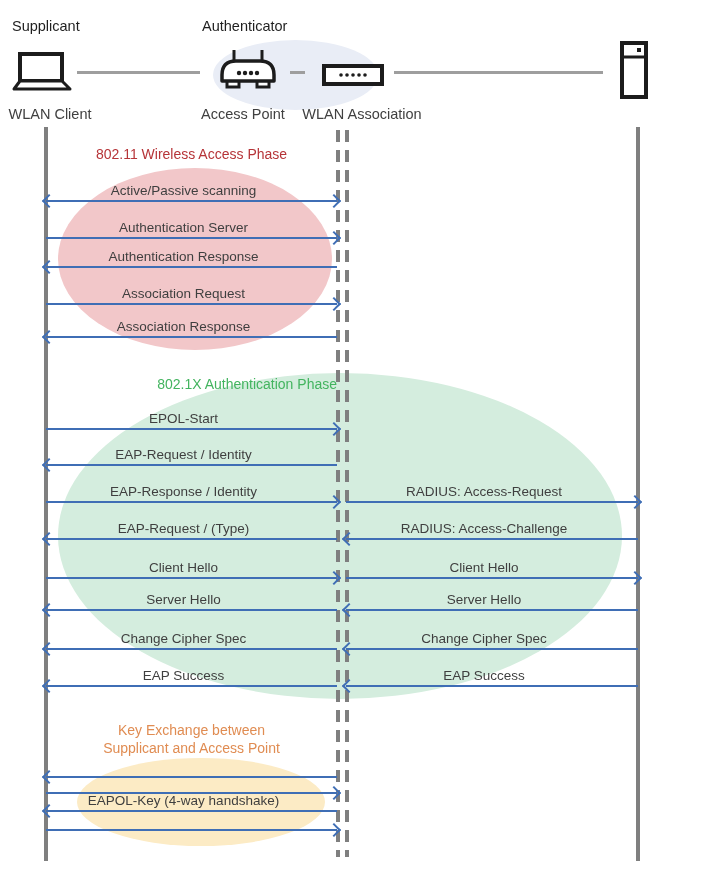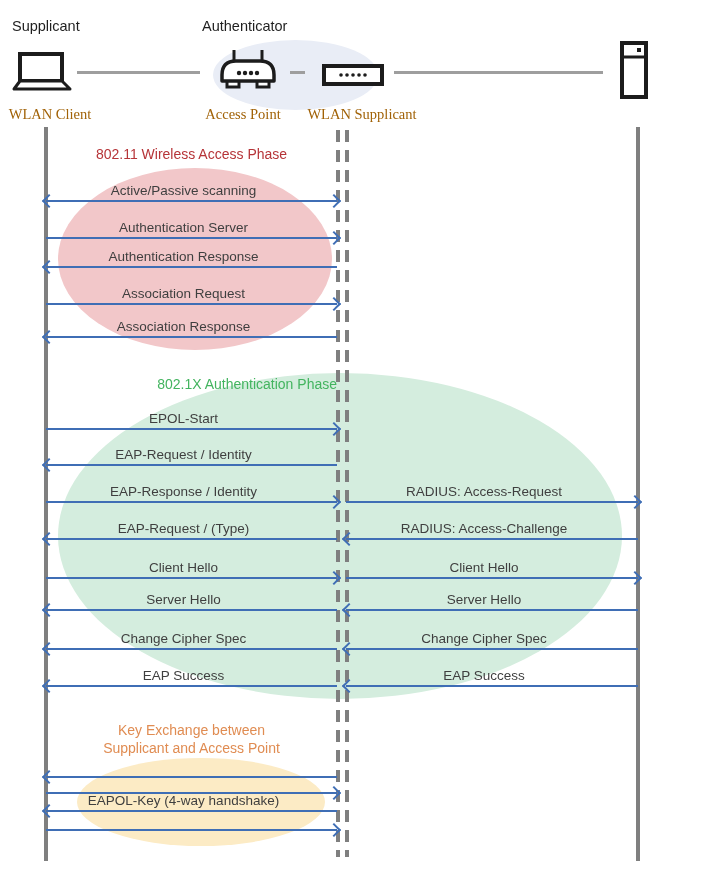--- a/index.html
+++ b/index.html
@@ -1,20 +1,20 @@
 <!DOCTYPE html>
 <html style="--arrow: #3f6eb5; --lifeline: #7f7f7f; --connector: #9e9e9e; --icon: #1c1c1c; --text: #3f3f3f; --authenticator_ellipse: #e9edf6;"><head>
 <meta charset="utf-8">
 <style>
   html,body{margin:0;padding:0;background:#fff;}
   .canvas{position:relative;width:713px;height:875px;background:#fff;overflow:hidden;
           font-family:"Liberation Sans",sans-serif;color:#262626;}
   
   .role{position:absolute;top:18px;font-size:14.5px;color:#1f1f1f;white-space:nowrap;}
-  .node-label{position:absolute;top:106px;font-size:14.5px;color:#a16207;text-align:center;white-space:nowrap;font-family:Liberation Serif, serif;}
+  .node-label{position:absolute;top:106px;font-size:14.5px;color:#404040;text-align:center;white-space:nowrap;}
   
   .conn{position:absolute;top:71px;height:3px;background:var(--connector,#9e9e9e);z-index:1;}
   
   .auth-ellipse{position:absolute;left:213px;top:40px;width:165px;height:70px;border-radius:50%;z-index:0;}
   .icon-wrap{position:absolute;z-index:2;line-height:0;}
   .icon-svg .st{fill:none;stroke:var(--icon,#1c1c1c);}
   .icon-svg .stf{fill:#fff;stroke:var(--icon,#1c1c1c);}
   .icon-svg .fl{fill:var(--icon,#1c1c1c);stroke:none;}
   
   .lifeline{position:absolute;width:4px;z-index:2;}
@@ -86,21 +86,21 @@
   <div class="icon-wrap" style="left:620px;top:41px;">
     <svg class="icon-svg" width="28" height="58" viewBox="0 0 28 58">
       <rect x="2" y="2" width="24" height="54" class="stf" stroke-width="4"></rect>
       <path d="M2 16 L26 16" class="st" stroke-width="3"></path>
       <rect x="17" y="7" width="4" height="4" class="fl"></rect>
     </svg>
   </div>
 
   <div class="node-label" style="left:0px;width:100px;">WLAN Client</div>
   <div class="node-label" style="left:193px;width:100px;">Access Point</div>
-  <div class="node-label" style="left:302px;width:120px;">WLAN Supplicant</div>
+  <div class="node-label" style="left:302px;width:120px;">WLAN Association</div>
 
   <div class="lifeline solid" style="left:44px;"></div>
   <div class="lifeline dashed" style="left:336px;"></div>
   <div class="lifeline dashed" style="left:345px;"></div>
   <div class="lifeline solid" style="left:636px;"></div>
 
   <div class="ellipse" style="left: 58px; top: 168px; width: 274px; height: 182px; background: rgb(242, 199, 201);"></div>
   <div class="ellipse" style="left: 58px; top: 373px; width: 564px; height: 326px; background: rgb(212, 237, 222);"></div>
   <div class="ellipse" style="left: 77px; top: 758px; width: 248px; height: 88px; background: rgb(252, 235, 197);"></div>
 

